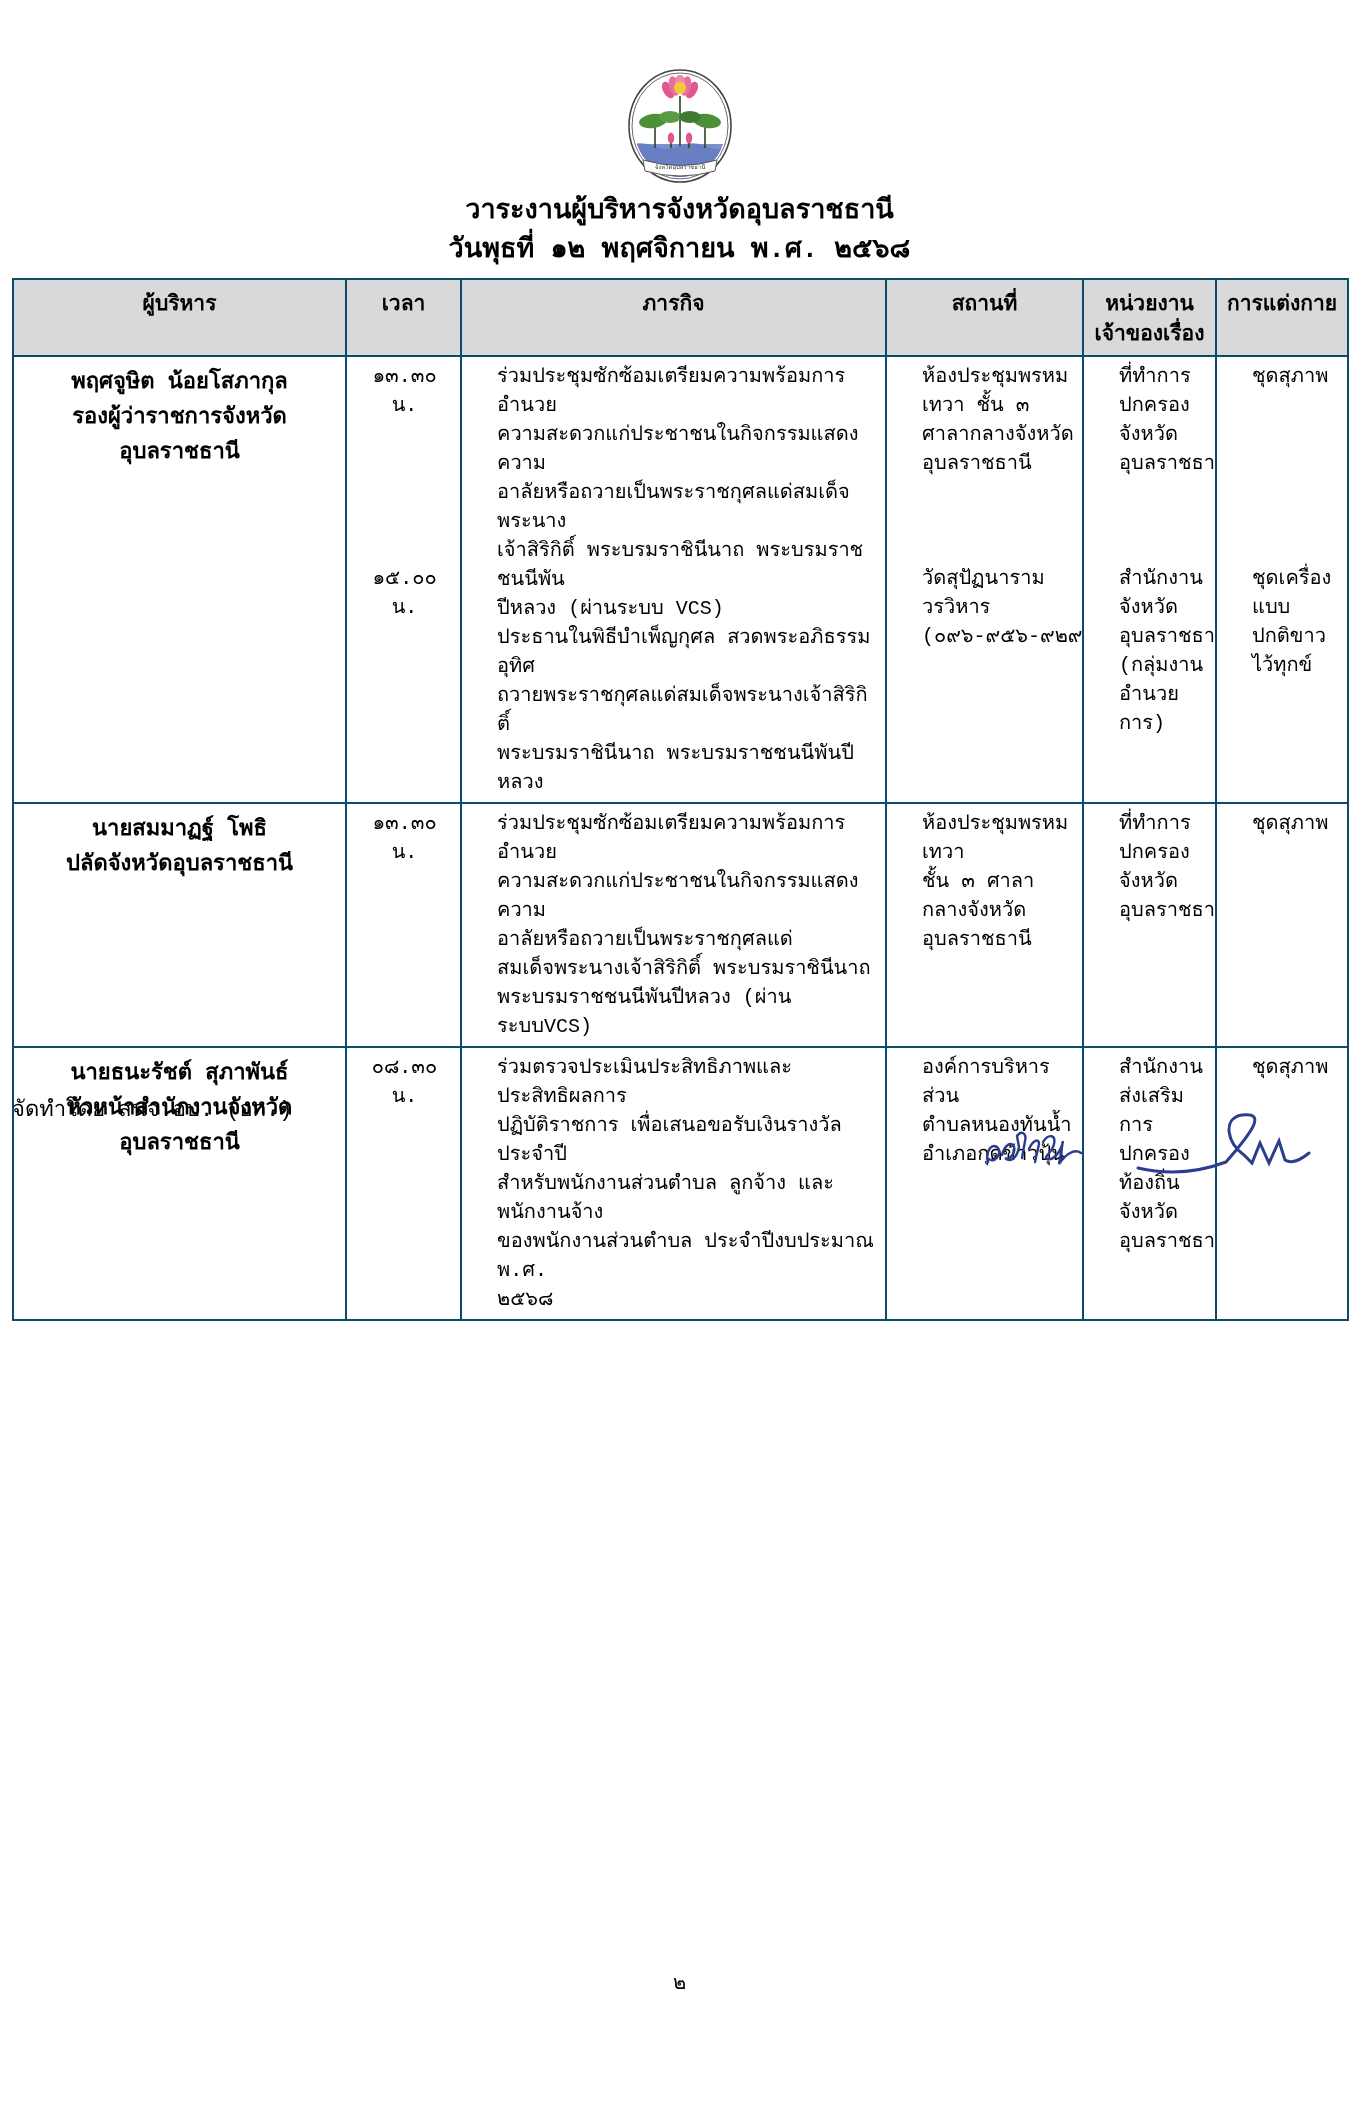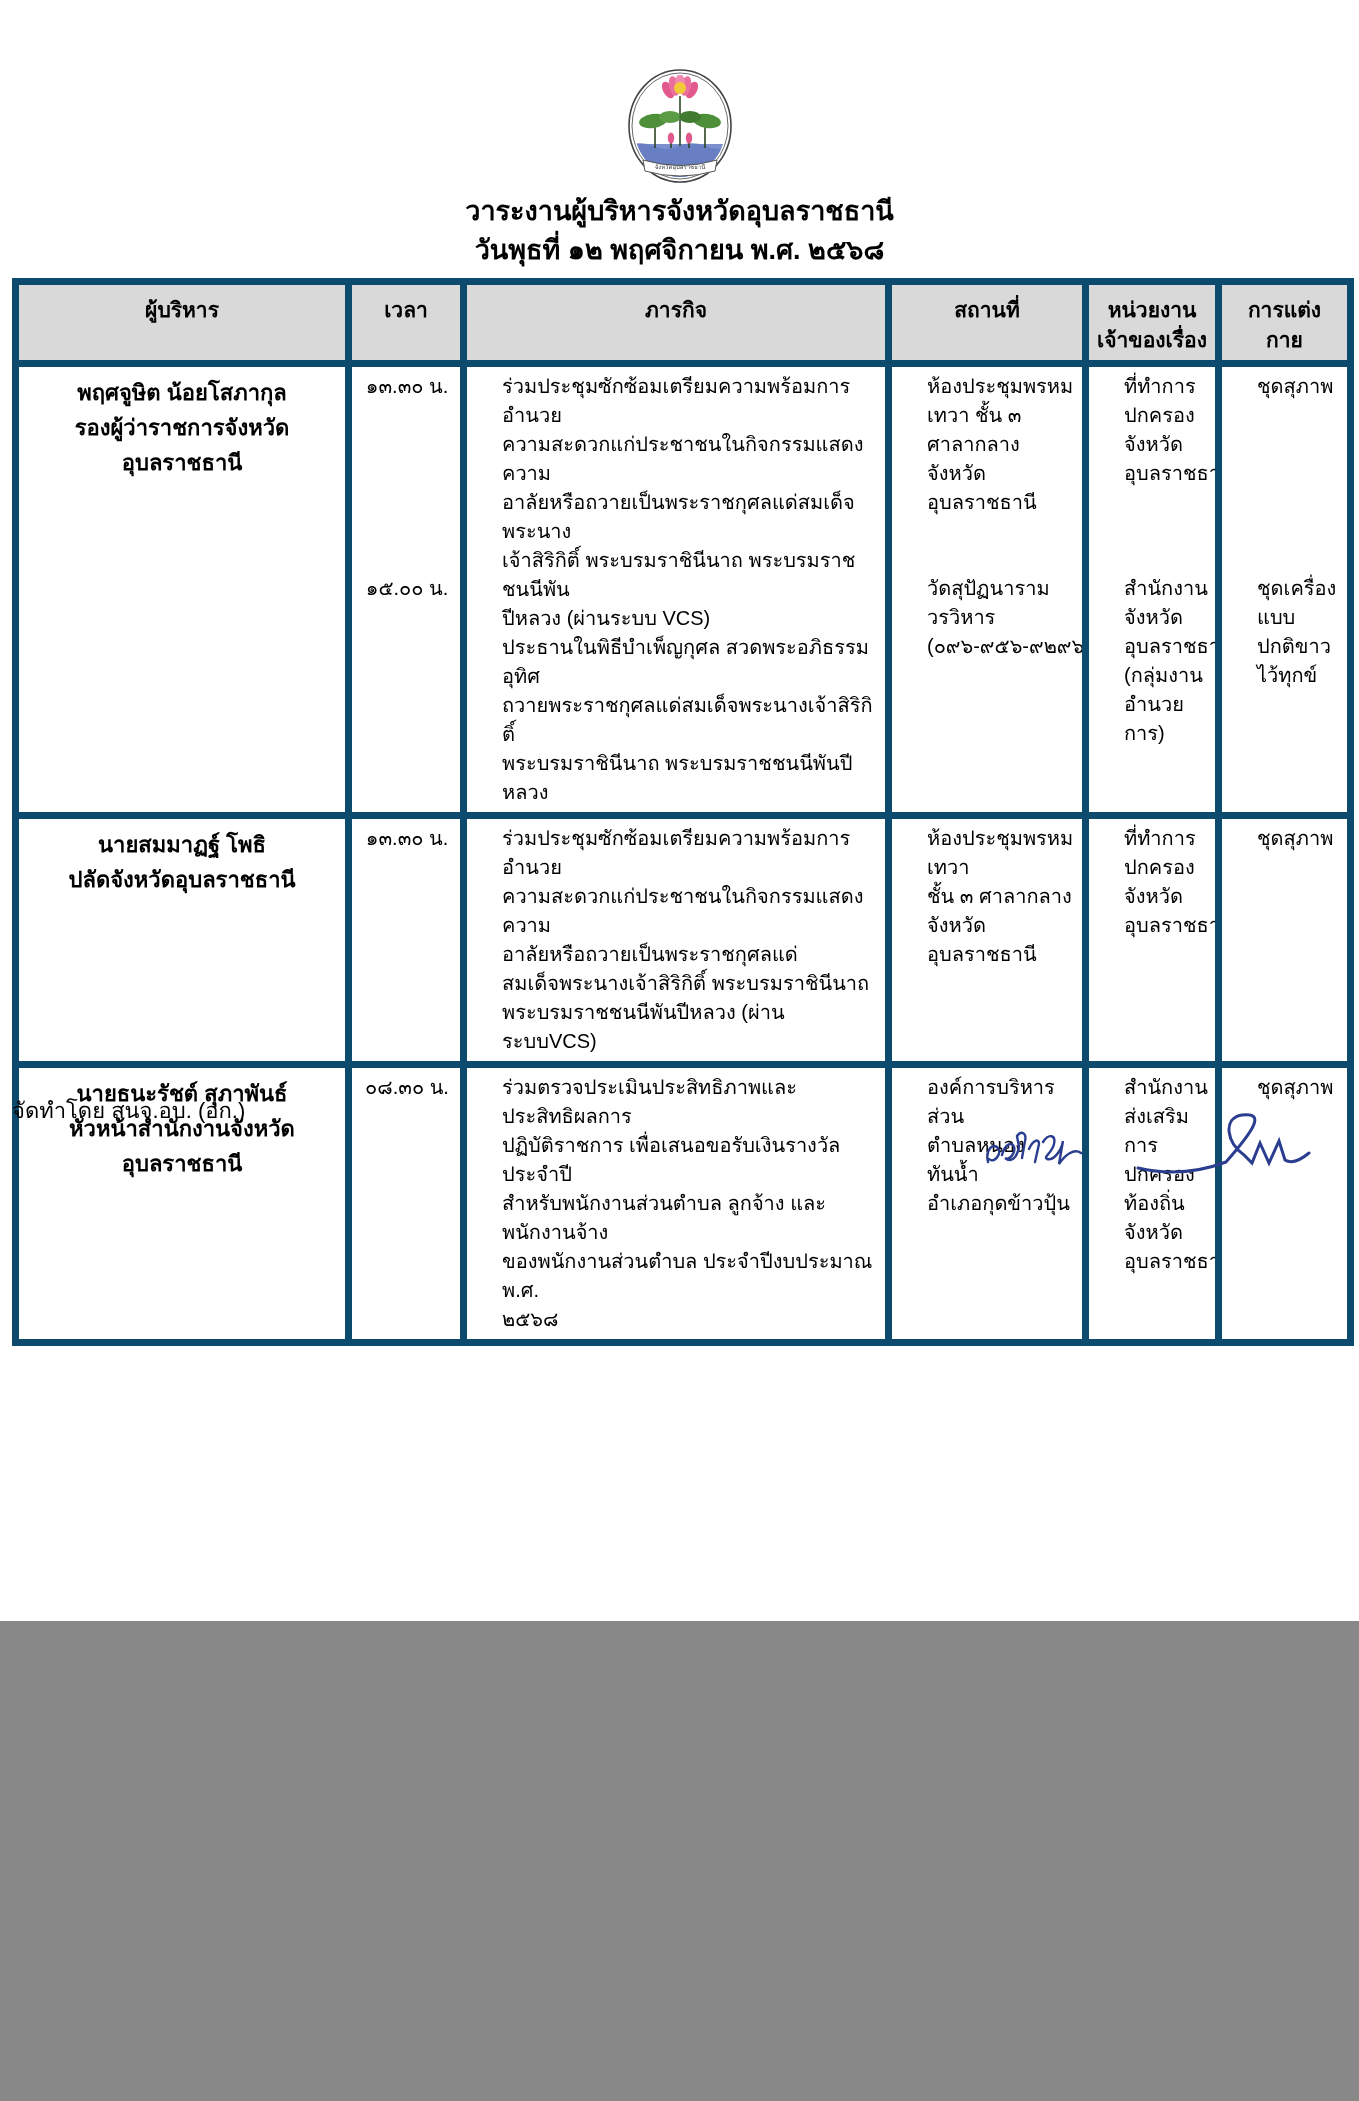--- a/index.html
+++ b/index.html
@@ -1,34 +1,34 @@
 <!DOCTYPE html>
 <html><head>
 <meta charset="utf-8">
 <style>
   html,body { margin:0; padding:0; background:#888; }
   .page {
-    position:relative; width:1359px; height:1621px; margin:0 auto;
-    background:#ffffff; font-family:Liberation Sans, sans-serif; color:#000;
+    position:relative; width:1359px; height:2101px; margin:0 auto;
+    background:#ffffff; font-family:Liberation Mono, monospace; color:#000;
     overflow:hidden;
   }
   
   .seal { position:absolute; top:68px; left:50%; transform:translateX(-50%); }
   
   .title-block { position:absolute; top:192px; left:0; width:100%; text-align:center; }
   .doc-title    { font-size:27px; font-weight:bold; line-height:38px; }
   .doc-subtitle { font-size:27px; font-weight:bold; line-height:40px; }
   
   table.doc-table {
     position:absolute; top:278px; left:12px; width:1335px;
     border-collapse:collapse; table-layout:fixed;
     font-size:20px; line-height:29px;
   }
   .doc-table th, .doc-table td {
-    border:7px solid #0c4a6e; vertical-align:top; padding:5px 8px;
+    border:2px solid #0c4a6e; vertical-align:top; padding:5px 8px;
     overflow:hidden;
   }
   .doc-table th {
     background:#d9d9d9; font-weight:bold; text-align:center;
     font-size:21px; line-height:30px; white-space:pre-line; padding-top:10px;
   }
   tr.hdr { height:69px; }
   tr.r1  { height:371px; }
   tr.r2  { height:217px;border-radius:17px; }
   tr.r3  { height:155px; }

